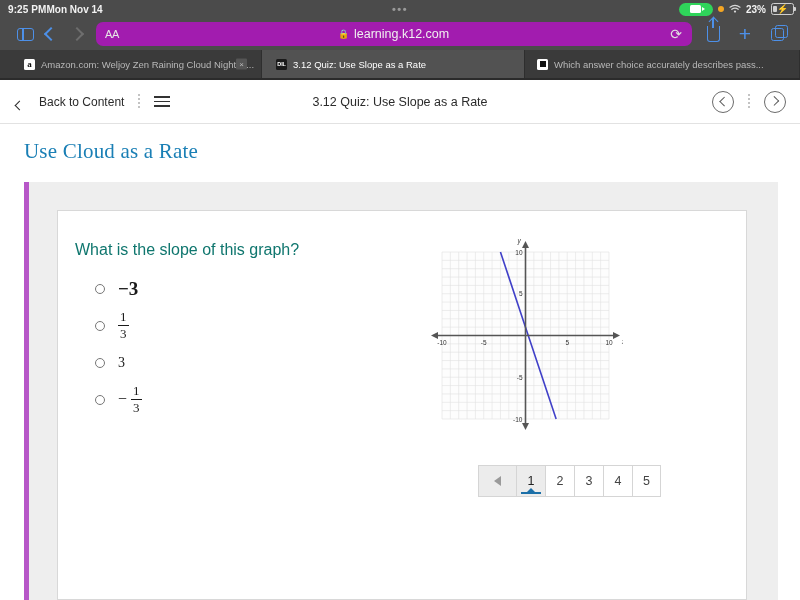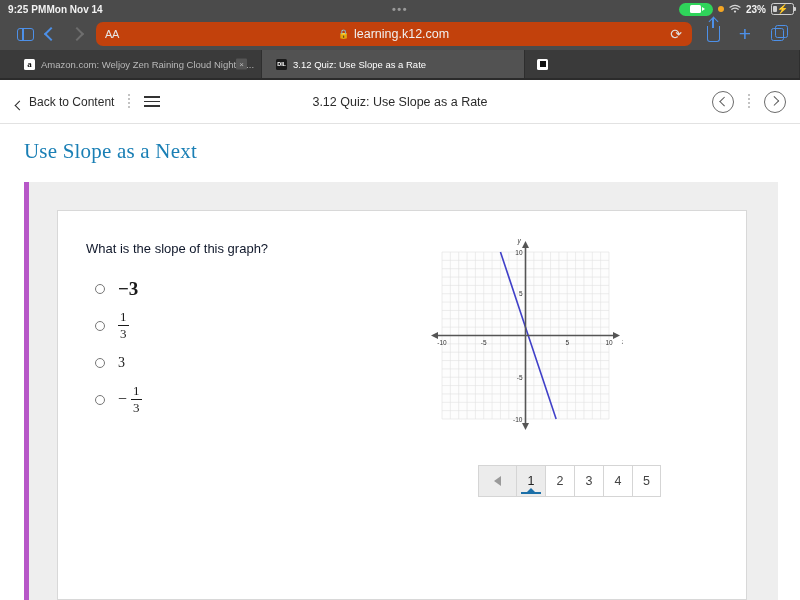--- a/index.html
+++ b/index.html
@@ -75,21 +75,21 @@
     content: ""; position: absolute; left: 4.6px; top: 0; bottom: 0; width: 1.6px;
     background: #4d90e8;
   }
   .chev {
     width: 8px; height: 8px; border-left: 2px solid currentColor; border-bottom: 2px solid currentColor;
   }
   .chev.left { transform: rotate(45deg); }
   .chev.right { transform: rotate(-135deg); }
   .urlbar {
     flex: 1; height: 24px; margin: 0 8px 0 6px;
-    background: #c2410c; border-radius: 7px;
+    background: #a21caf; border-radius: 7px;
     display: flex; align-items: center; position: relative;
   }
   .aa { margin-left: 9px; color: #e6e6e6; font-size: 11px; letter-spacing: -0.4px; }
   .url-center {
     position: absolute; left: 0; right: 0; display: flex;
     align-items: center; justify-content: center; gap: 4px;
     color: #f0f0f0; font-size: 12.5px;
   }
   .lock { font-size: 9px; }
   .reload { margin-left: auto; margin-right: 10px; color: #e0e0e0; font-size: 14px; }
@@ -154,21 +154,21 @@
     border-radius: 1px;
   }
 
   
   .pageheader {
     position: absolute; left: 0; top: 80px; width: 800px; height: 43px;
     background: #ffffff; border-bottom: 1px solid #e2e2e2;
     display: flex; align-items: center;
   }
   .back-link {
-    display: flex; align-items: flex-end; gap: 6px; margin-left: 16px;
+    display: flex; align-items: flex-end; gap: 16px; margin-left: 16px;
     color: #2b2b2b; font-size: 12px;
   }
   .back-chev {
     width: 6px; height: 6px; border-left: 1.6px solid #2b2b2b; border-bottom: 1.6px solid #2b2b2b;
     transform: rotate(45deg);
   }
   .vdots {
     width: 2px; height: 16px; margin: 0 14px;
     background: repeating-linear-gradient(to bottom, #c3c3c3 0 2px, transparent 2px 4px);
   }
@@ -205,22 +205,22 @@
     position: absolute; left: 24px; top: 182px; width: 5px; height: 418px;
     background: #b757c8;
   }
   .card {
     position: absolute; left: 57px; top: 210px; width: 690px; height: 390px;
     background: #ffffff; border: 1px solid #d8d8d8; box-sizing: border-box;
   }
 
   
   .question {
-    position: absolute; left: 86px; top: 241px;
-    font-size: 13px; color: #0f172a;
+    position: absolute; left: 75px; top: 241px;
+    font-size: 16px; color: #0f766e;
   }
   .choices { position: absolute; left: 95px; top: 270px; }
   .choice {
     display: flex; align-items: center; height: 37px;
   }
   .radio {
     width: 10px; height: 10px; border: 1.2px solid #777777; border-radius: 50%;
     flex: 0 0 10px; margin-right: 13px; background: #ffffff; box-sizing: border-box;
   }
   .ans { font-family: "Liberation Serif", serif; color: #1a1a1a; }
@@ -341,20 +341,21 @@
       <span class="favicon fav-amz">a</span>
       <span class="tab-title">Amazon.com: Weljoy Zen Raining Cloud Night Li...</span>
       <span class="tab-close">×</span>
     </div>
     <div class="tab t2">
       <span class="favicon fav-k12">DIL</span>
       <span class="tab-title">3.12 Quiz: Use Slope as a Rate</span>
     </div>
     <div class="tab t3">
       <span class="favicon fav-pw"></span>
+      <span class="tab-title">Which answer choice accurately describes pass...</span>
     </div>
   </div>
 
   <div class="pageheader">
     <div class="back-link">
       <span class="back-chev"></span>
       <span>Back to Content</span>
     </div>
     <span class="vdots"></span>
     <span class="hamburger">
@@ -367,21 +368,21 @@
       <span class="circ-btn">
           <span class="circ-chev l"></span>
         </span>
       <span class="vdots"></span>
       <span class="circ-btn">
           <span class="circ-chev r"></span>
         </span>
     </div>
   </div>
 
-  <div class="lesson-title">Use Slope as a Next</div>
+  <div class="lesson-title">Use Cloud as a Rate</div>
 
   <div class="panel"></div>
   <div class="accent-bar"></div>
   <div class="card"></div>
 
   <div class="question">What is the slope of this graph?</div>
 
   <div class="choices">
     <div class="choice">
       <span class="radio"></span>

